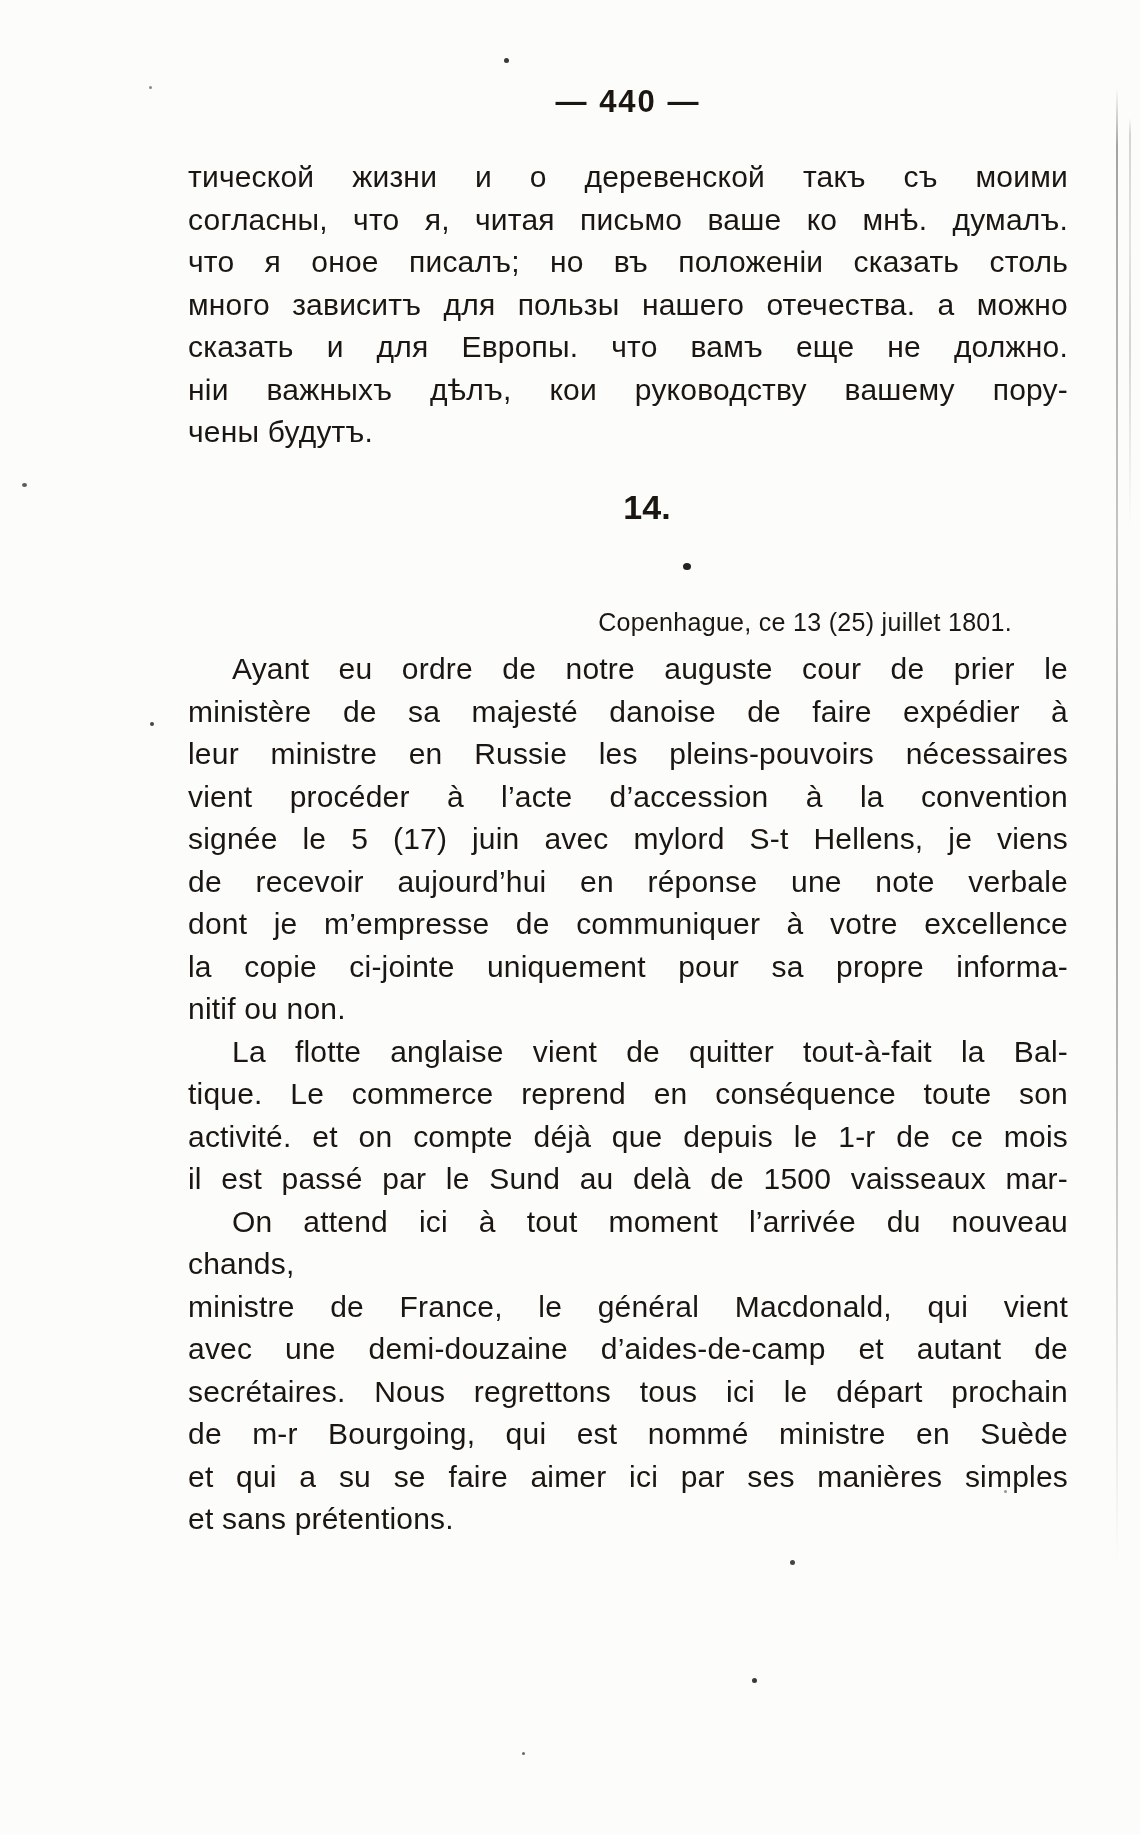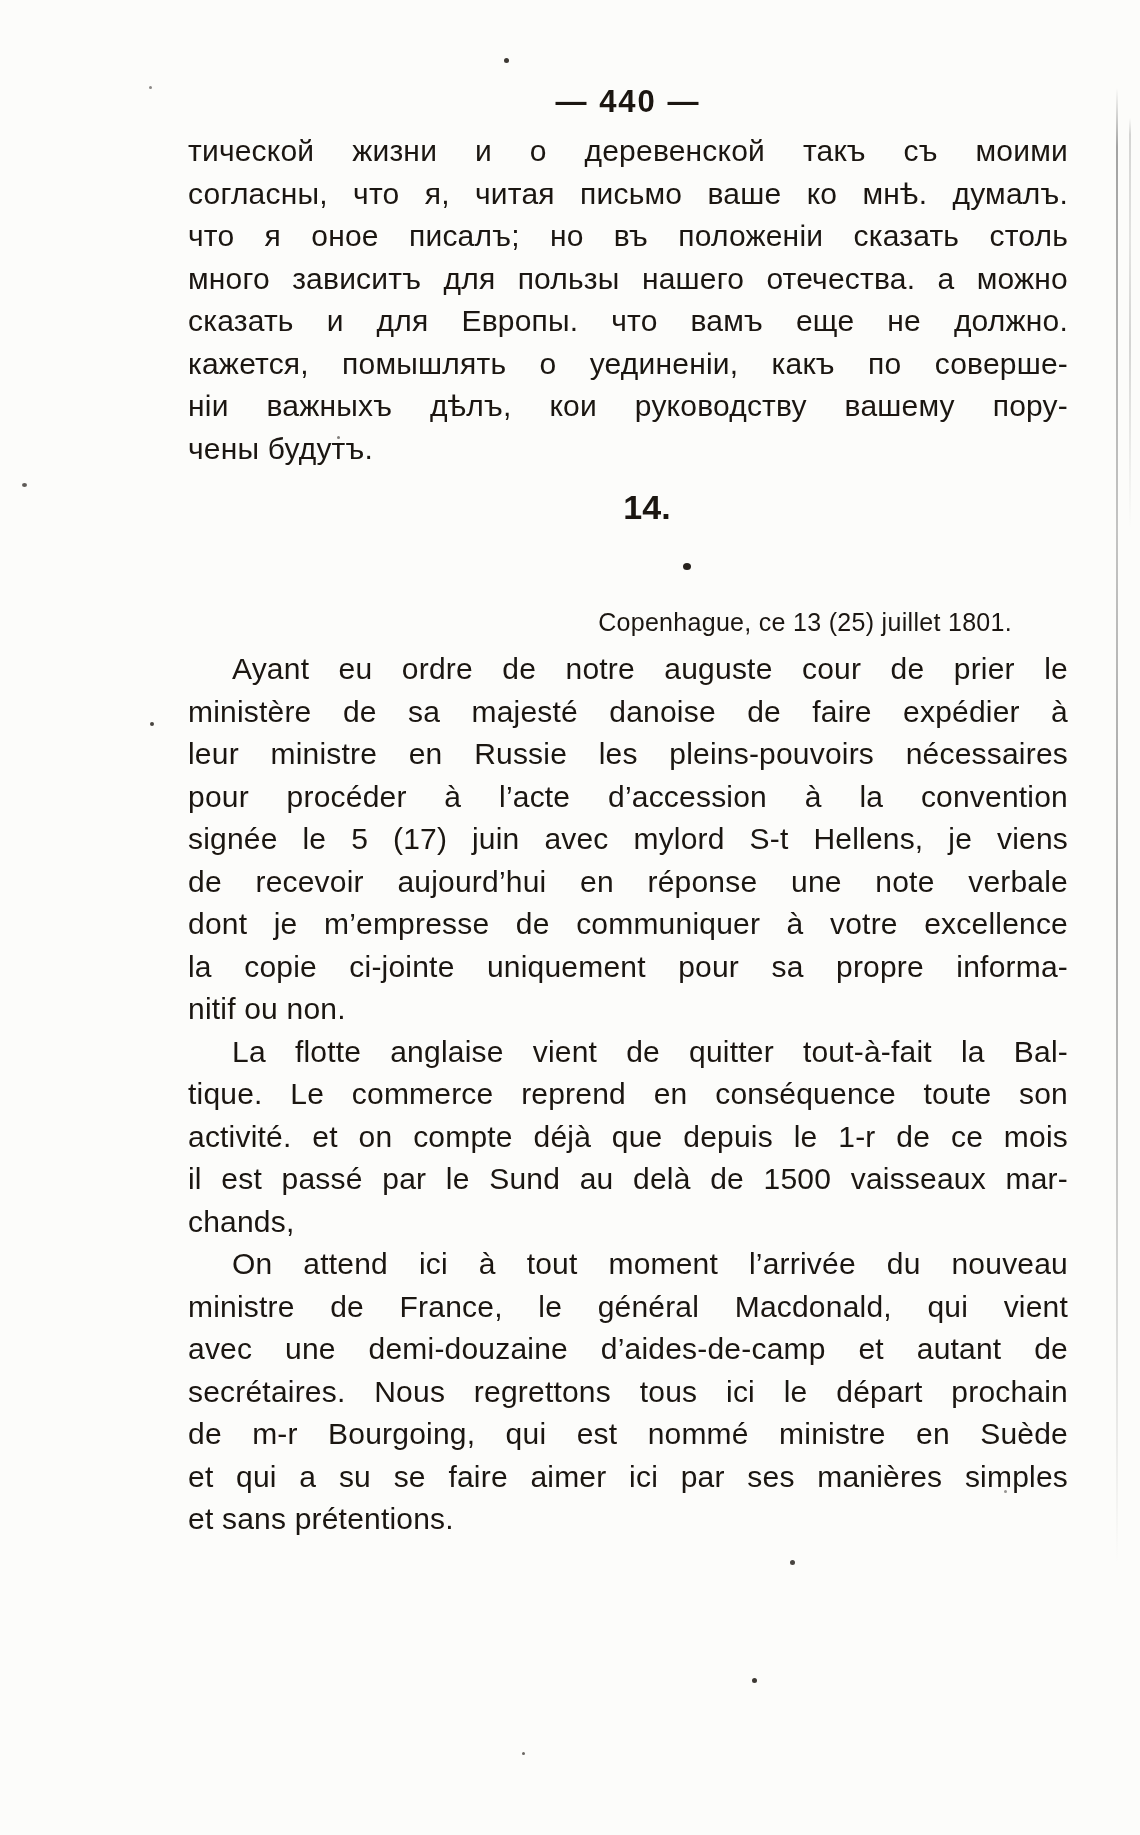--- a/index.html
+++ b/index.html
@@ -25,21 +25,21 @@
     text-align: center;
     font-size: 31px;
     font-weight: bold;
     letter-spacing: 2px;
   }
   .text-block {
     position: absolute;
     left: 188px;
     width: 880px;
   }
-  .ru-block { top: 130px; }
+  .ru-block { top: 156px; }
   .fr-block { top: 648px; }
   .line {
     display: block;
     height: 42.5px;
     line-height: 42.5px;
     font-size: 30px;
     letter-spacing: 0.2px;
     text-align: justify;
     text-align-last: justify;
     white-space: nowrap;
@@ -97,47 +97,46 @@
 <div class="page">
 
   <div class="page-number">— 440 —</div>
 
   <div class="text-block ru-block">
     <div class="line">тической жизни и о деревенской такъ съ моими</div>
     <div class="line">согласны, что я, читая письмо ваше ко мнѣ. думалъ.</div>
     <div class="line">что я оное писалъ; но въ положеніи сказать столь</div>
     <div class="line">много зависитъ для пользы нашего отечества. а можно</div>
     <div class="line">сказать и для Европы. что вамъ еще не должно.</div>
-    <div class="line">кажется, помышлять о уединеніи, какъ по соверше-</div>
     <div class="line">ніи важныхъ дѣлъ, кои руководству вашему пору-</div>
     <div class="line para-end">чены будутъ.</div>
   </div>
 
   <div class="section-heading">14.</div>
 
   <div class="dateline">Copenhague, ce 13 (25) juillet 1801.</div>
 
   <div class="text-block fr-block">
     <div class="line indent">Ayant eu ordre de notre auguste cour de prier le</div>
     <div class="line">ministère de sa majesté danoise de faire expédier à</div>
     <div class="line">leur ministre en Russie les pleins-pouvoirs nécessaires</div>
-    <div class="line">pour procéder à l’acte d’accession à la convention</div>
+    <div class="line">vient procéder à l’acte d’accession à la convention</div>
     <div class="line">signée le 5 (17) juin avec mylord S-t Hellens, je viens</div>
     <div class="line">de recevoir aujourd’hui en réponse une note verbale</div>
     <div class="line">dont je m’empresse de communiquer à votre excellence</div>
     <div class="line">la copie ci-jointe uniquement pour sa propre informa-</div>
     <div class="line para-end">nitif ou non.</div>
 
     <div class="line indent">La flotte anglaise vient de quitter tout-à-fait la Bal-</div>
     <div class="line">tique. Le commerce reprend en conséquence toute son</div>
     <div class="line">activité. et on compte déjà que depuis le 1-r de ce mois</div>
     <div class="line">il est passé par le Sund au delà de 1500 vaisseaux mar-</div>
+    <div class="line indent">On attend ici à tout moment l’arrivée du nouveau</div>
+
     <div class="line para-end">chands,</div>
-
-    <div class="line indent">On attend ici à tout moment l’arrivée du nouveau</div>
     <div class="line">ministre de France, le général Macdonald, qui vient</div>
     <div class="line">avec une demi-douzaine d’aides-de-camp et autant de</div>
     <div class="line">secrétaires. Nous regrettons tous ici le départ prochain</div>
     <div class="line">de m-r Bourgoing, qui est nommé ministre en Suède</div>
     <div class="line">et qui a su se faire aimer ici par ses manières simples</div>
     <div class="line para-end">et sans prétentions.</div>
   </div>
 
   <div class="edge-line primary"></div>
   <div class="edge-line secondary"></div>

